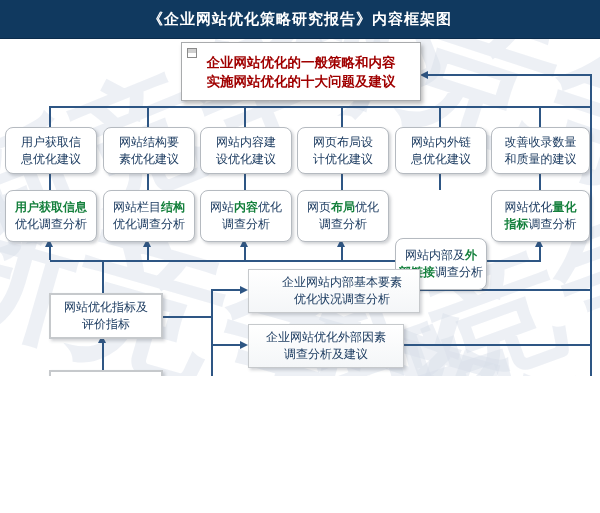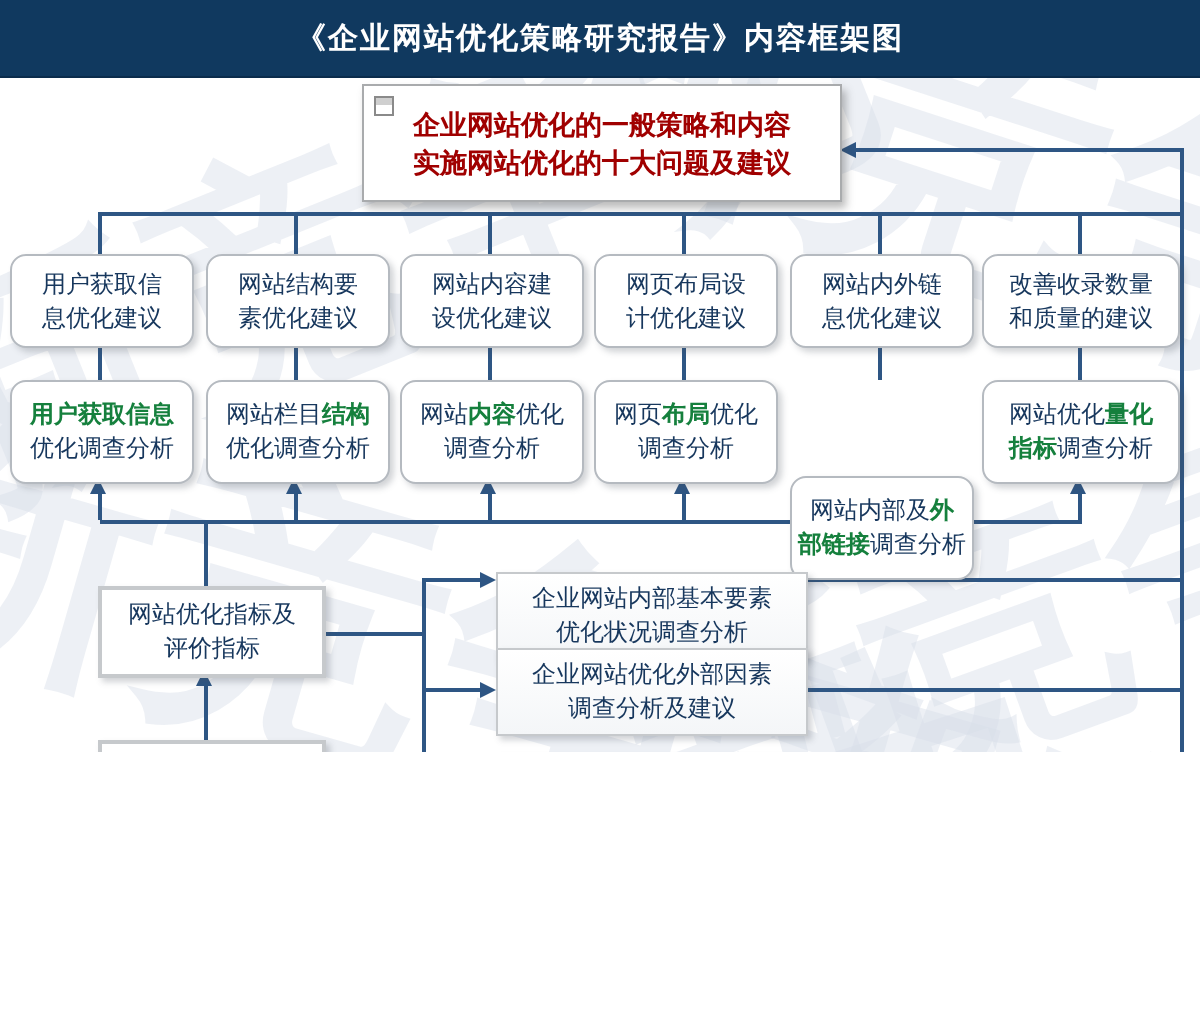--- a/index.html
+++ b/index.html
@@ -178,21 +178,21 @@
 
   <div class="sqbox leftbox" style="top:293px;">
     <div>网站优化指标及</div>
     <div>评价指标</div>
   </div>
   <div class="sqbox leftbox" style="top:370px;text-align:right;">
     <div>研究报告背景及</div>
     <div>研究方法</div>
   </div>
 
-  <div class="sqbox rightbox" style="top:286px;">
+  <div class="sqbox rightbox" style="top:269px;padding-left:16px;">
     <div>企业网站内部基本要素</div>
     <div>优化状况调查分析</div>
   </div>
   <div class="sqbox rightbox" style="top:324px;">
     <div>企业网站优化外部因素</div>
     <div>调查分析及建议</div>
   </div>
   <div class="sqbox rightbox" style="top:377px;">
     <div>企业网站搜索引擎可见度</div>
     <div>调查及问题分析</div>

